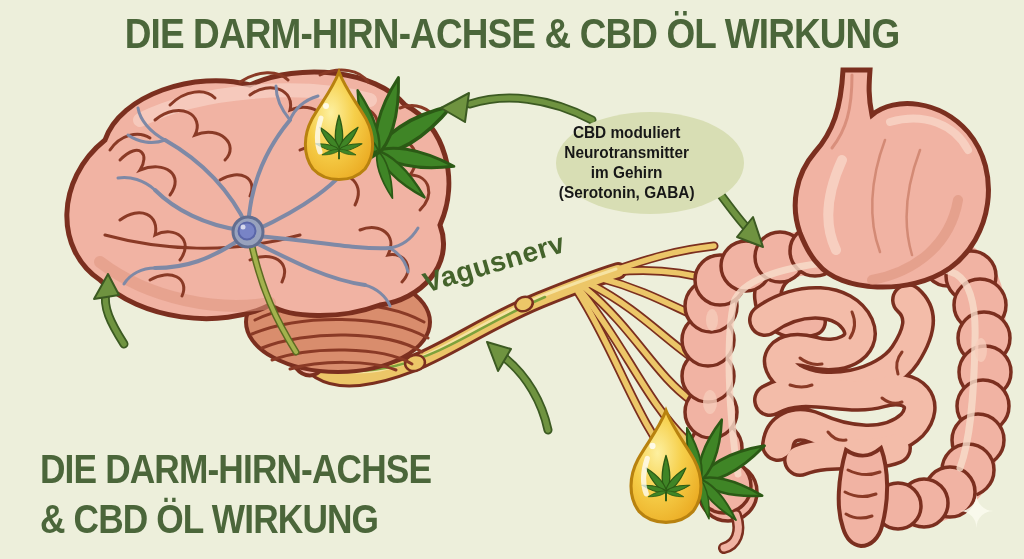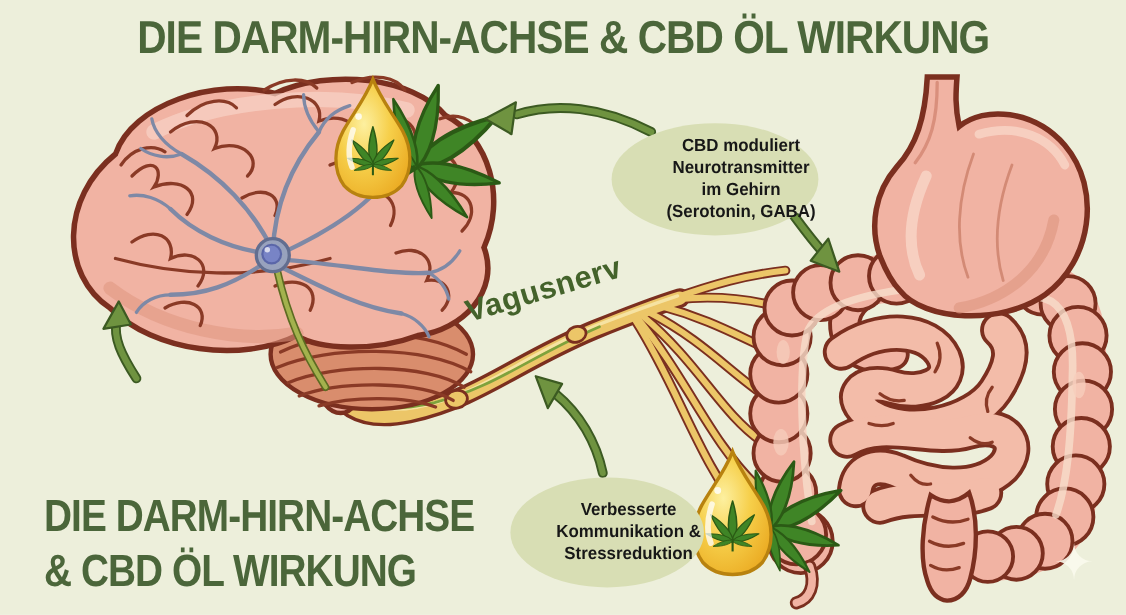--- a/index.html
+++ b/index.html
@@ -19,21 +19,21 @@
     font-size:42px;font-weight:bold;letter-spacing:-1px;color:var(--title_green);
     transform:scaleX(.88);transform-origin:center;white-space:nowrap;
   }
   .footer-title{
     position:absolute;left:40px;top:444px;
     font-size:41px;font-weight:bold;letter-spacing:-1px;color:var(--title_green);
     line-height:1.22;transform:scaleX(.86);transform-origin:left center;white-space:nowrap;
   }
   .callout{
     position:absolute;border-radius:50%;background:var(--callout_bg);
-    display:flex;align-items:center;justify-content:flex-end;text-align:center;
+    display:flex;align-items:center;justify-content:flex-start;text-align:center;
     color:var(--callout_text);font-weight:bold;font-size:16px;line-height:1.25;
   }
   .callout .txt{white-space:pre-line;transform:scaleX(.96);}
   .callout-brain{left:556px;top:112px;width:188px;height:102px;}
   .callout-gut{left:76px;top:350px;width:192px;height:90px;}
   .callout-axis{left:464px;top:434px;width:176px;height:100px;}
   .vagus-label{
     position:absolute;left:424px;top:268px;font-size:28px;font-weight:bold;
     color:var(--label_green);transform:rotate(-16.5deg);transform-origin:left center;
     letter-spacing:.5px;white-space:nowrap;
@@ -279,25 +279,20 @@
   <div class="page-title">DIE DARM-HIRN-ACHSE &amp; CBD ÖL WIRKUNG</div>
 
   <div class="callout callout-brain">
     <div class="txt">CBD moduliert
 Neurotransmitter
 im Gehirn
 (Serotonin, GABA)</div>
   </div>
 
 
-  <div class="callout callout-axis">
-    <div class="txt">Verbesserte
-Kommunikation &amp;
-Stressreduktion</div>
-  </div>
 
   <div class="vagus-label">Vagusnerv</div>
 
   <div class="footer-title">
     <div>DIE DARM-HIRN-ACHSE</div>
     <div>&amp; CBD ÖL WIRKUNG</div>
   </div>
 
   <div class="sparkle">✦</div>
 </div>

